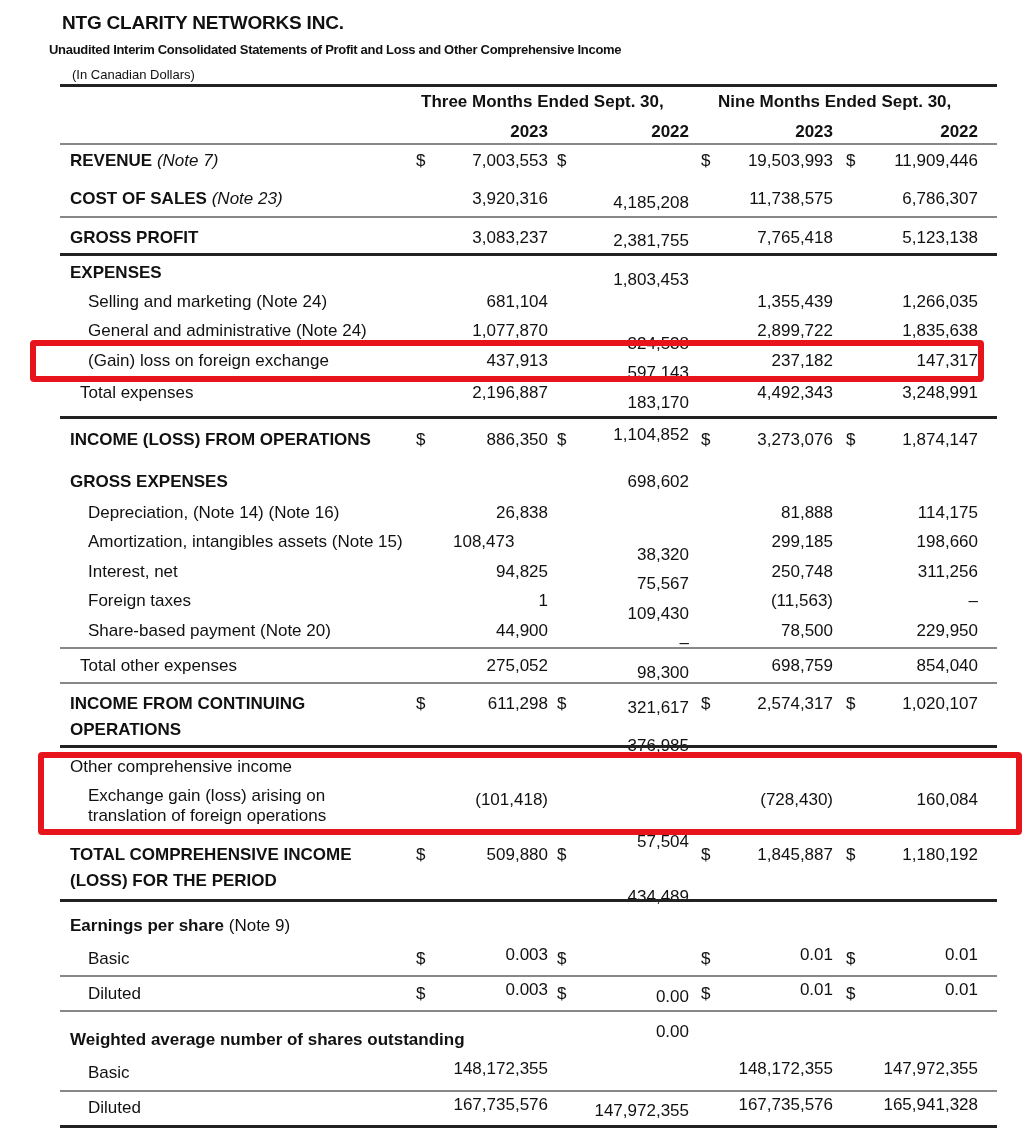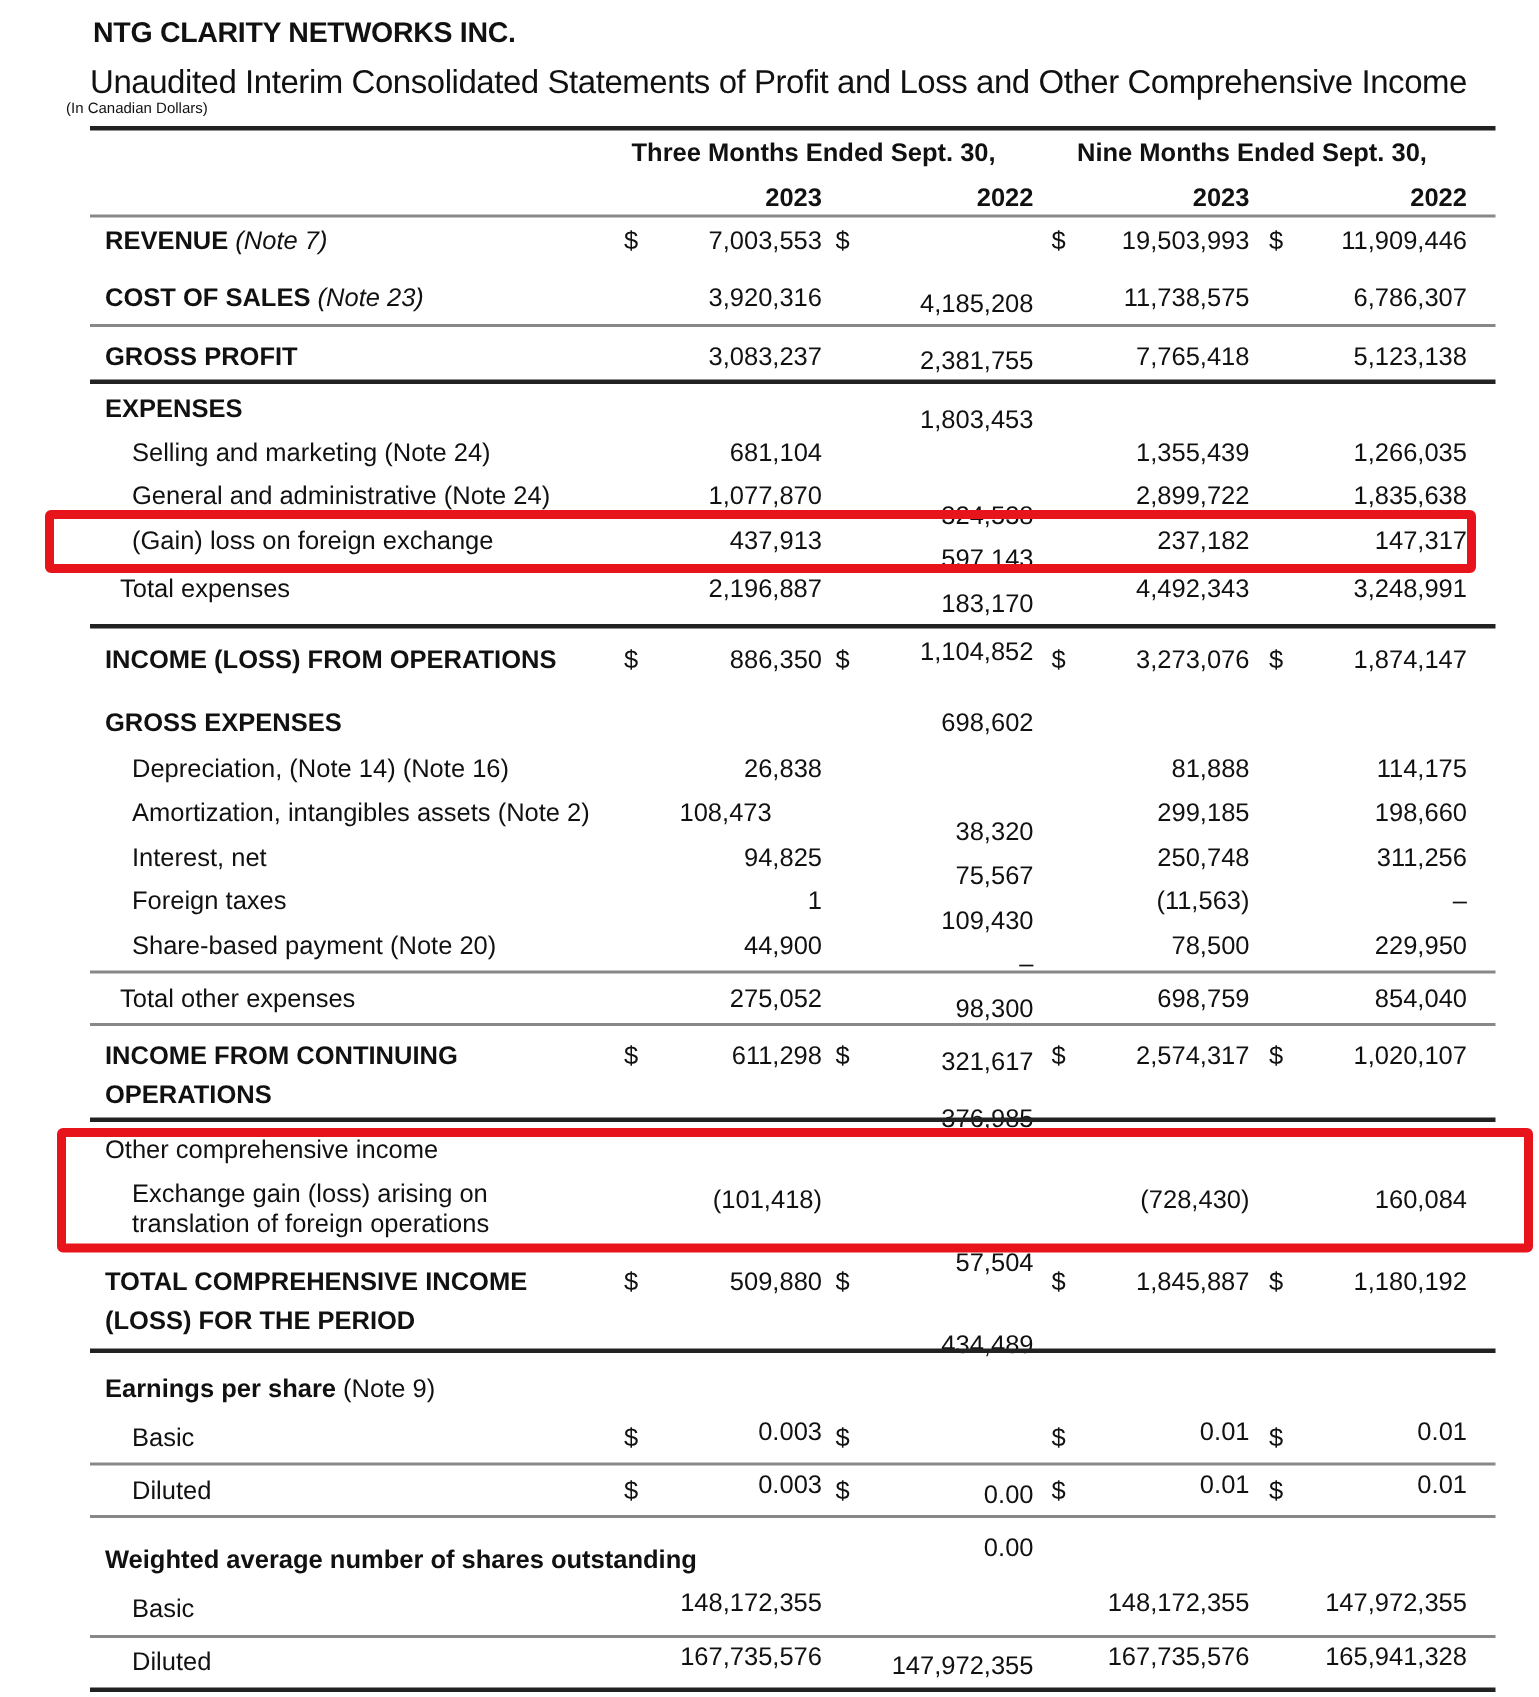--- a/index.html
+++ b/index.html
@@ -1,20 +1,20 @@
 <!DOCTYPE html>
 <html><head>
 <meta charset="utf-8">
 <style>
   html, body { margin:0; padding:0; background:#ffffff; }
   body { width:1026px; height:1131px; position:relative; overflow:hidden;
          font-family:"Liberation Sans", sans-serif; color:#111; }
   .title { position:absolute; left:62px; top:12px; font-size:19px; font-weight:bold; letter-spacing:-0.2px; }
-  .subtitle { position:absolute; left:60px; top:42px; font-size:22px; font-weight:normal; letter-spacing:-0.3px; white-space:nowrap; }
-  .currency { position:absolute; left:44px; top:67px; font-size:10px; }
+  .subtitle { position:absolute; left:49px; top:42px; font-size:13px; font-weight:bold; letter-spacing:-0.3px; white-space:nowrap; }
+  .currency { position:absolute; left:72px; top:67px; font-size:13px; }
   .hr { position:absolute; left:60px; width:937px; background:#222; }
   .hr.thick { height:3px; }
   .hr.thin { height:2px; background:#888; }
   .row { position:absolute; left:0; width:1026px; font-size:17px; }
   .lab { position:absolute; left:70px; white-space:nowrap; }
   .lab.ind1 { left:88px; }
   .lab.ind2 { left:80px; }
   .lab.bold { font-weight:bold; }
   .lab .note { font-weight:normal;font-style:italic; }
   .v { position:absolute; text-align:right; white-space:nowrap; }
@@ -122,21 +122,21 @@
   <span class="lab bold">GROSS EXPENSES</span>
 </div>
 <div class="row" style="top:503px">
   <span class="lab ind1">Depreciation, (Note 14) (Note 16)</span>
   <span class="v c1">26,838</span>
   <span class="v c2">38,320</span>
   <span class="v c3">81,888</span>
   <span class="v c4">114,175</span>
 </div>
 <div class="row" style="top:532px">
-  <span class="lab ind1">Amortization, intangibles assets (Note 2)</span>
+  <span class="lab ind1">Amortization, intangibles assets (Note 15)</span>
   <span class="v" style="left:453px">108,473</span>
   <span class="v c2">75,567</span>
   <span class="v c3">299,185</span>
   <span class="v c4">198,660</span>
 </div>
 <div class="row" style="top:562px">
   <span class="lab ind1">Interest, net</span>
   <span class="v c1">94,825</span>
   <span class="v c2">109,430</span>
   <span class="v c3">250,748</span>

